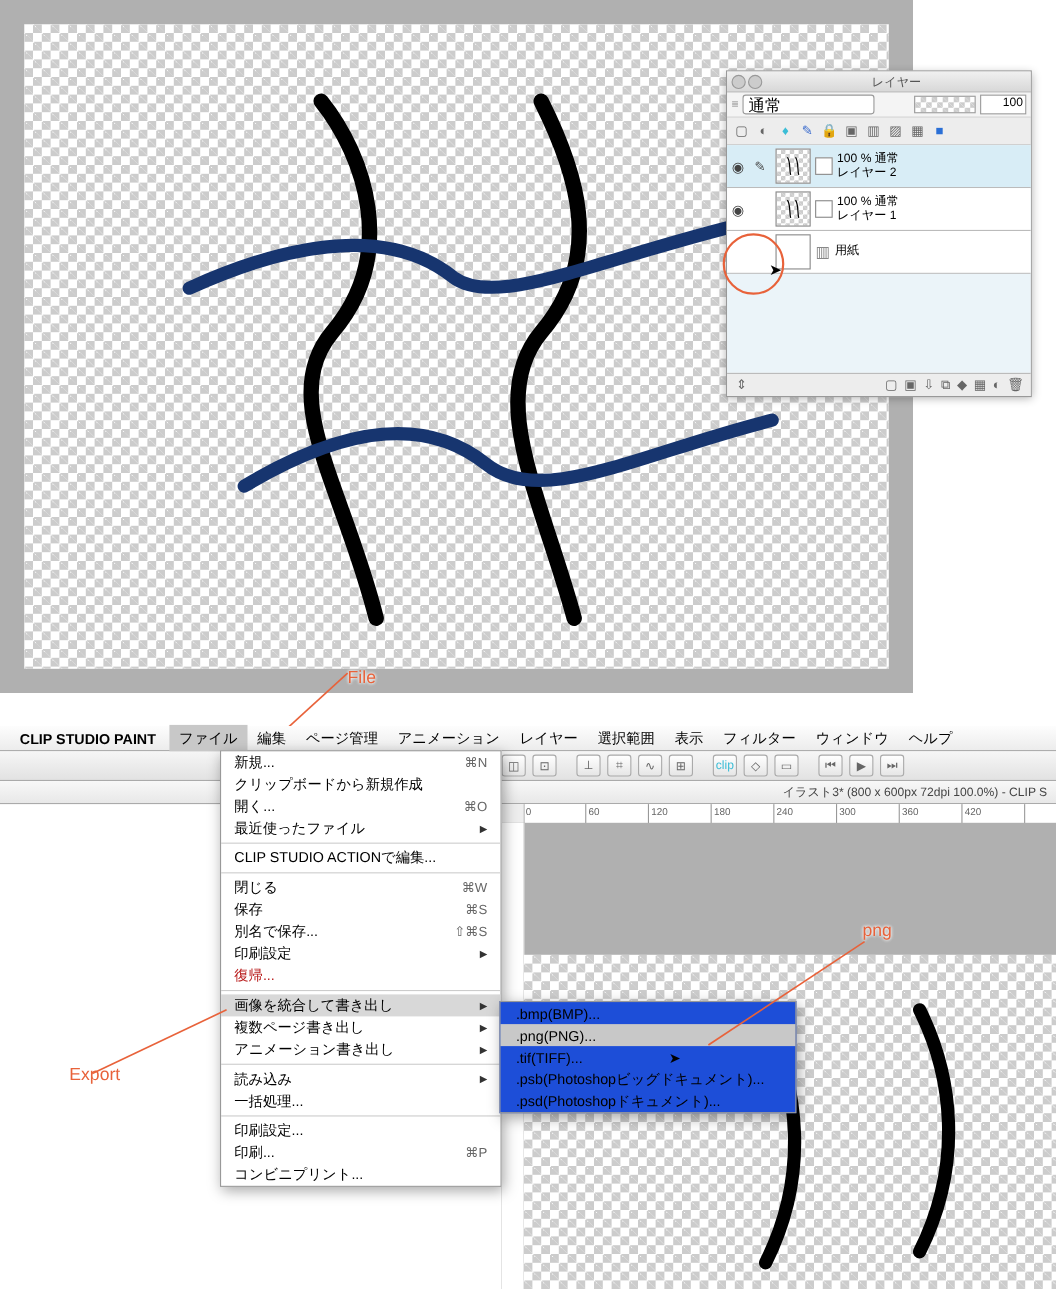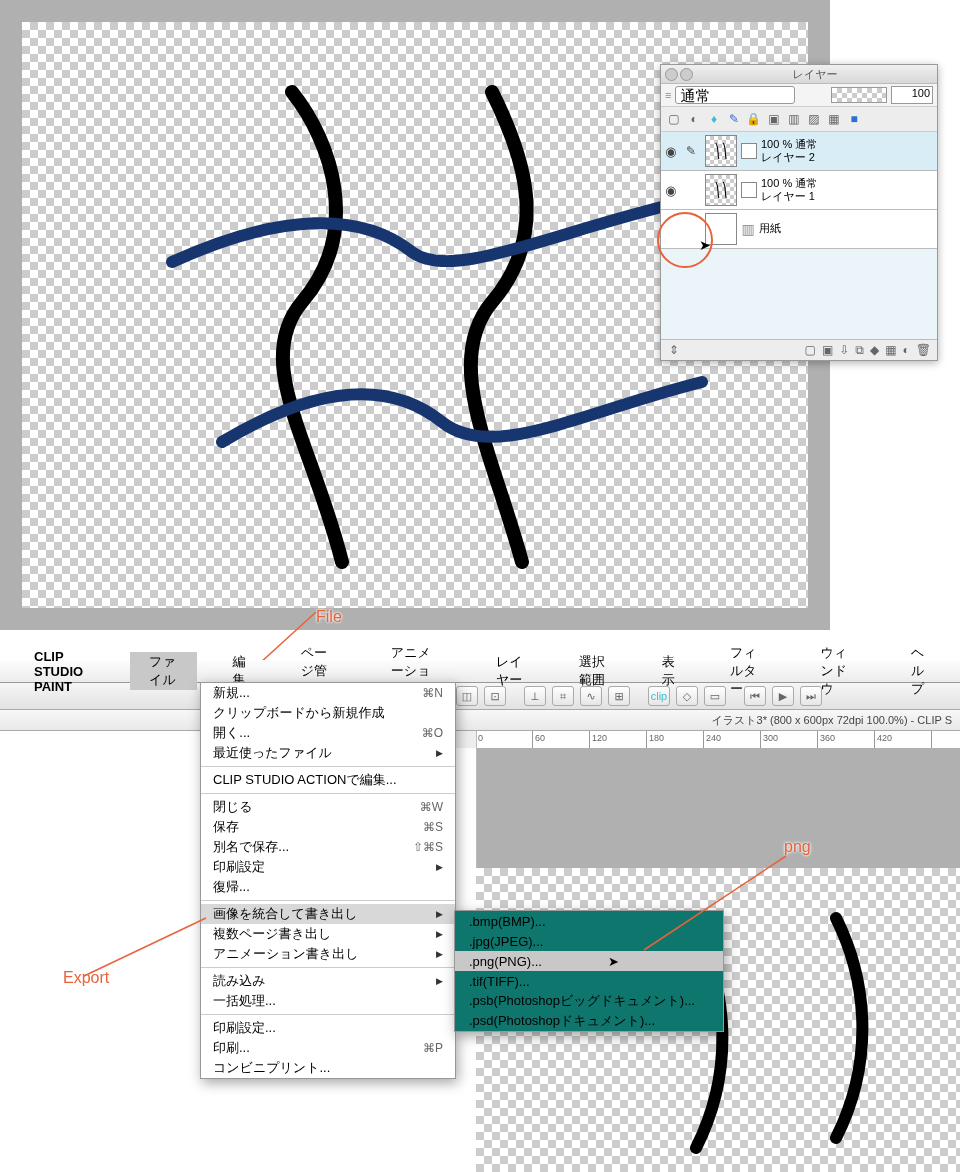--- a/index.html
+++ b/index.html
@@ -32,48 +32,48 @@
 .layer-text{display:flex;flex-direction:column;font-size:11px;line-height:1.2}
 .lp-empty{height:90px;background:#ebf4f9}
 .lp-footer{height:20px;background:#ededed;border-top:1px solid #bbb;display:flex;align-items:center;justify-content:flex-end;gap:6px;padding:0 6px}
 .lp-footer span{font-size:12px;color:#666}
 .circle-annot{position:absolute;width:52px;height:52px;border:2px solid #e8623a;border-radius:50%}
 .cursor{position:absolute;font-size:14px;color:#000}
 .annot-label{position:absolute;color:#e8623a;font-size:16px;font-weight:500;text-shadow:0 0 3px #fff,0 0 3px #fff}
 
 
 .bottom-section{position:relative;height:512px;background:#fff}
-.menubar{height:22px;background:linear-gradient(#fdfdfd,#ececec);border-bottom:1px solid #999;display:flex;align-items:center;padding:0 8px;gap:16px;font-size:13px}
+.menubar{height:22px;background:linear-gradient(#fdfdfd,#ececec);border-bottom:1px solid #999;display:flex;align-items:center;padding:0 8px;gap:0;font-size:13px}
 .menubar .apple{margin-right:10px;font-size:14px}
 .menubar .app-name{font-weight:bold;margin-right:12px}
-.menubar .mitem{padding:0 19px;height:38px;display:flex;align-items:center}
+.menubar .mitem{padding:0 9px;height:24px;display:flex;align-items:center}
 .menubar .mitem.active{background:#c8c8c8}
 .toolbar-row{height:26px;background:linear-gradient(#f6f6f6,#e2e2e2);border-bottom:1px solid #aaa;display:flex;align-items:center;padding-left:456px;gap:6px}
 .toolbar-row .tbtn{width:20px;height:18px;border:1px solid #aaa;border-radius:3px;background:linear-gradient(#fff,#e6e6e6);display:inline-flex;align-items:center;justify-content:center;font-size:11px;color:#666}
 .doc-title{height:20px;background:linear-gradient(#f8f8f8,#e8e8e8);border-bottom:1px solid #aaa;font-size:11px;color:#444;display:flex;align-items:center;justify-content:flex-end;padding-right:8px}
 .ruler-area{position:relative;height:20px;margin-left:456px;background:#fff;border-bottom:1px solid #bbb;font-size:9px;color:#666}
 .ruler-corner{position:absolute;left:0;top:0;width:20px;height:20px;background:#eee;border-right:1px solid #bbb}
 .ruler-h{position:absolute;left:20px;right:0;top:0;height:20px;display:flex}
 .ruler-tick{position:relative;width:56px;border-right:1px solid #999;height:20px}
 .ruler-tick span{position:absolute;top:2px;left:2px}
 .canvas2-wrap{position:absolute;left:456px;top:88px;right:0;bottom:0;background:#b0b0b0;overflow:hidden}
 .canvas2{position:absolute;left:20px;top:120px;right:0;bottom:0;background:#fff;
 background-image:linear-gradient(45deg,#ccc 25%,transparent 25%,transparent 75%,#ccc 75%),linear-gradient(45deg,#ccc 25%,transparent 25%,transparent 75%,#ccc 75%);
 background-size:16px 16px;background-position:0 0,8px 8px}
 .ruler-v{position:absolute;left:0;top:0;width:20px;bottom:0;background:#fff;border-right:1px solid #bbb}
 
 .dropdown{position:absolute;left:200px;top:22px;width:254px;background:#fff;border:1px solid #999;box-shadow:2px 4px 12px rgba(0,0,0,0.35);font-size:13px}
 .dd-item{height:20px;display:flex;align-items:center;padding:0 12px;justify-content:space-between;white-space:nowrap}
-.dd-item.disabled{color:#000000}
+.dd-item.disabled{color:#b91c1c}
 .dd-item.hover{background:#d8d8d8}
 .dd-item .sc{color:#666;font-size:12px}
 .dd-item .arrow{color:#333}
 .dd-sep{height:1px;background:#ccc;margin:3px 0}
 
-.submenu{position:absolute;left:454px;top:250px;width:268px;background:#0f766e;border:1px solid #999;box-shadow:2px 4px 12px rgba(0,0,0,0.35);font-size:13px}
+.submenu{position:absolute;left:454px;top:250px;width:268px;background:#1d4ed8;border:1px solid #999;box-shadow:2px 4px 12px rgba(0,0,0,0.35);font-size:13px}
 .sm-item{height:20px;display:flex;align-items:center;padding:0 14px}
 .sm-item.hover{background:#c8c8c8}
 .sm-cursor{position:absolute;font-size:13px}
 
 .checker-slice{background-image:linear-gradient(45deg,#ccc 25%,transparent 25%,transparent 75%,#ccc 75%),linear-gradient(45deg,#ccc 25%,transparent 25%,transparent 75%,#ccc 75%);background-size:10px 10px;background-position:0 0,5px 5px;background-color:#fff}
 </style>
 </head>
 <body>
 
 <div class="top-section">
@@ -318,21 +318,20 @@
         <span>印刷...</span>
         <span class="sc">⌘P</span>
       </div>
       <div class="dd-item">
         <span>コンビニプリント...</span>
       </div>
     </div>
 
   <div class="submenu" id="export-sm">
       <div class="sm-item">.bmp(BMP)...</div>
-      <div class="sm-item">.jpg(JPEG)...</div>
       <div class="sm-item hover">.png(PNG)...</div>
       <div class="sm-item">.tif(TIFF)...</div>
       <div class="sm-item">.psb(Photoshopビッグドキュメント)...</div>
       <div class="sm-item">.psd(Photoshopドキュメント)...</div>
     </div>
   <div class="sm-cursor" style="left:608px;top:294px">➤</div>
 
   <div class="annot-label" style="left:63px;top:309px">Export</div>
   <svg style="position:absolute;left:80px;top:254px" width="130" height="66">
       <line x1="4" y1="62" x2="126" y2="4" stroke="#e8623a" stroke-width="1.5"></line>

